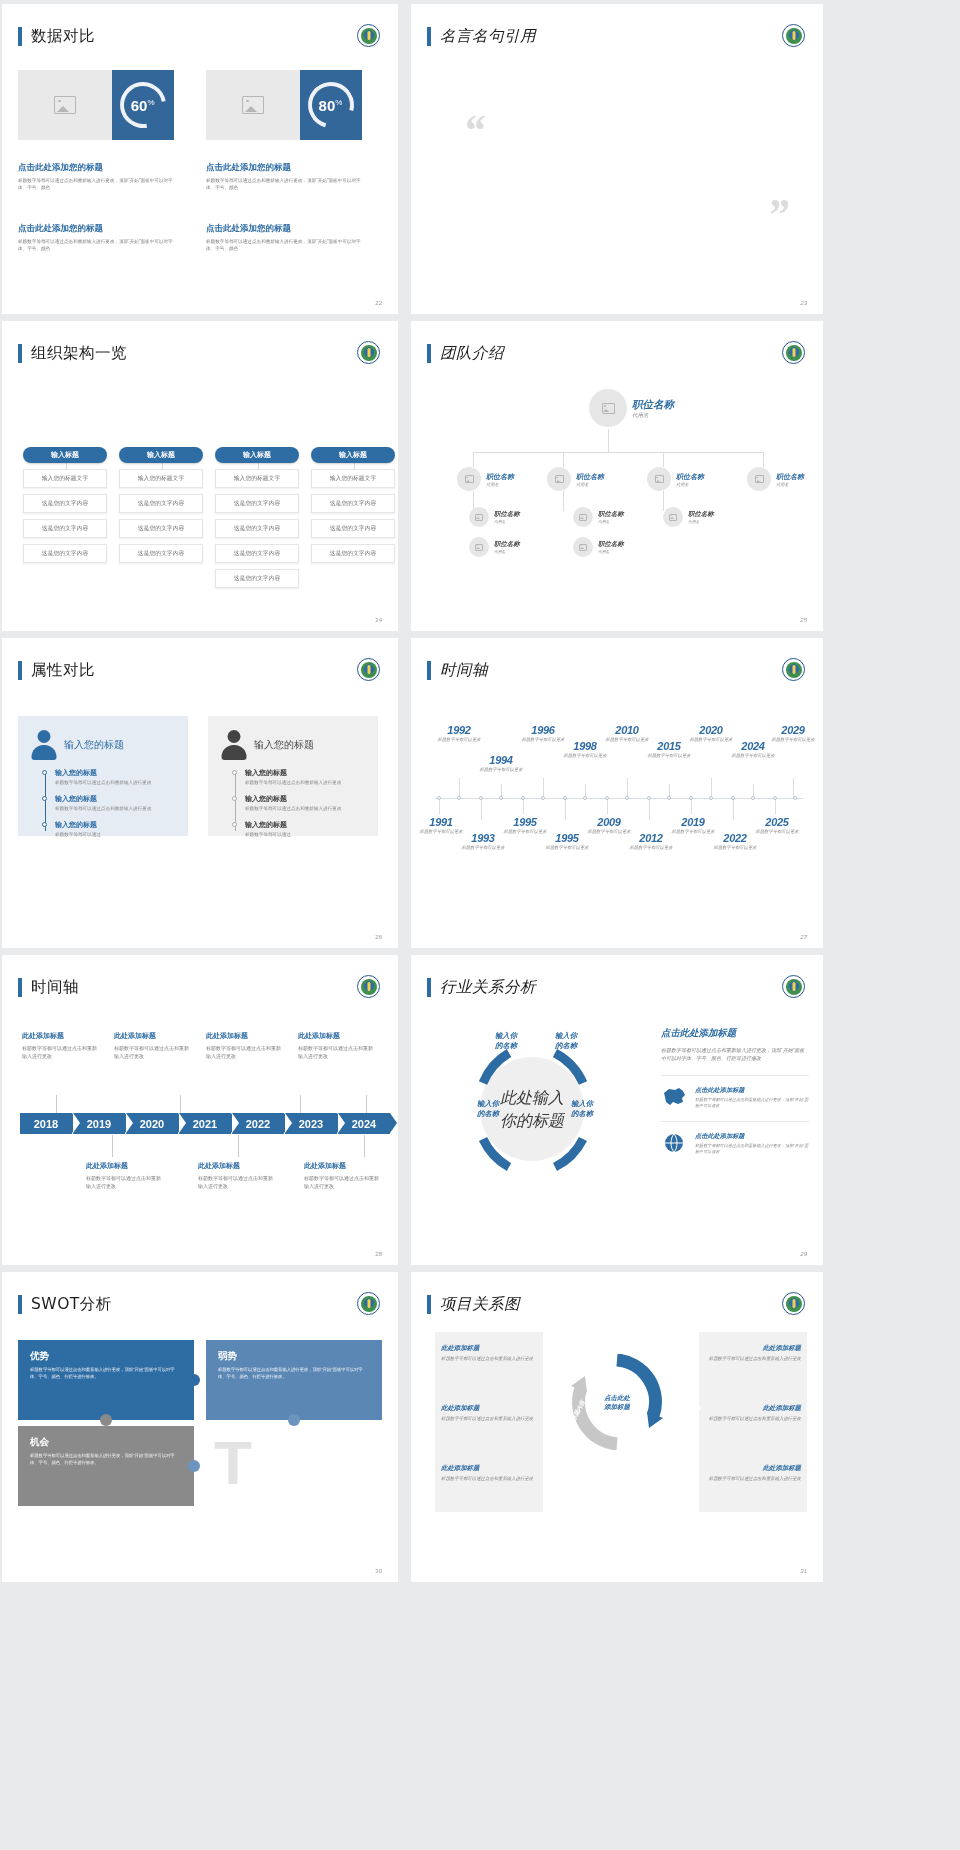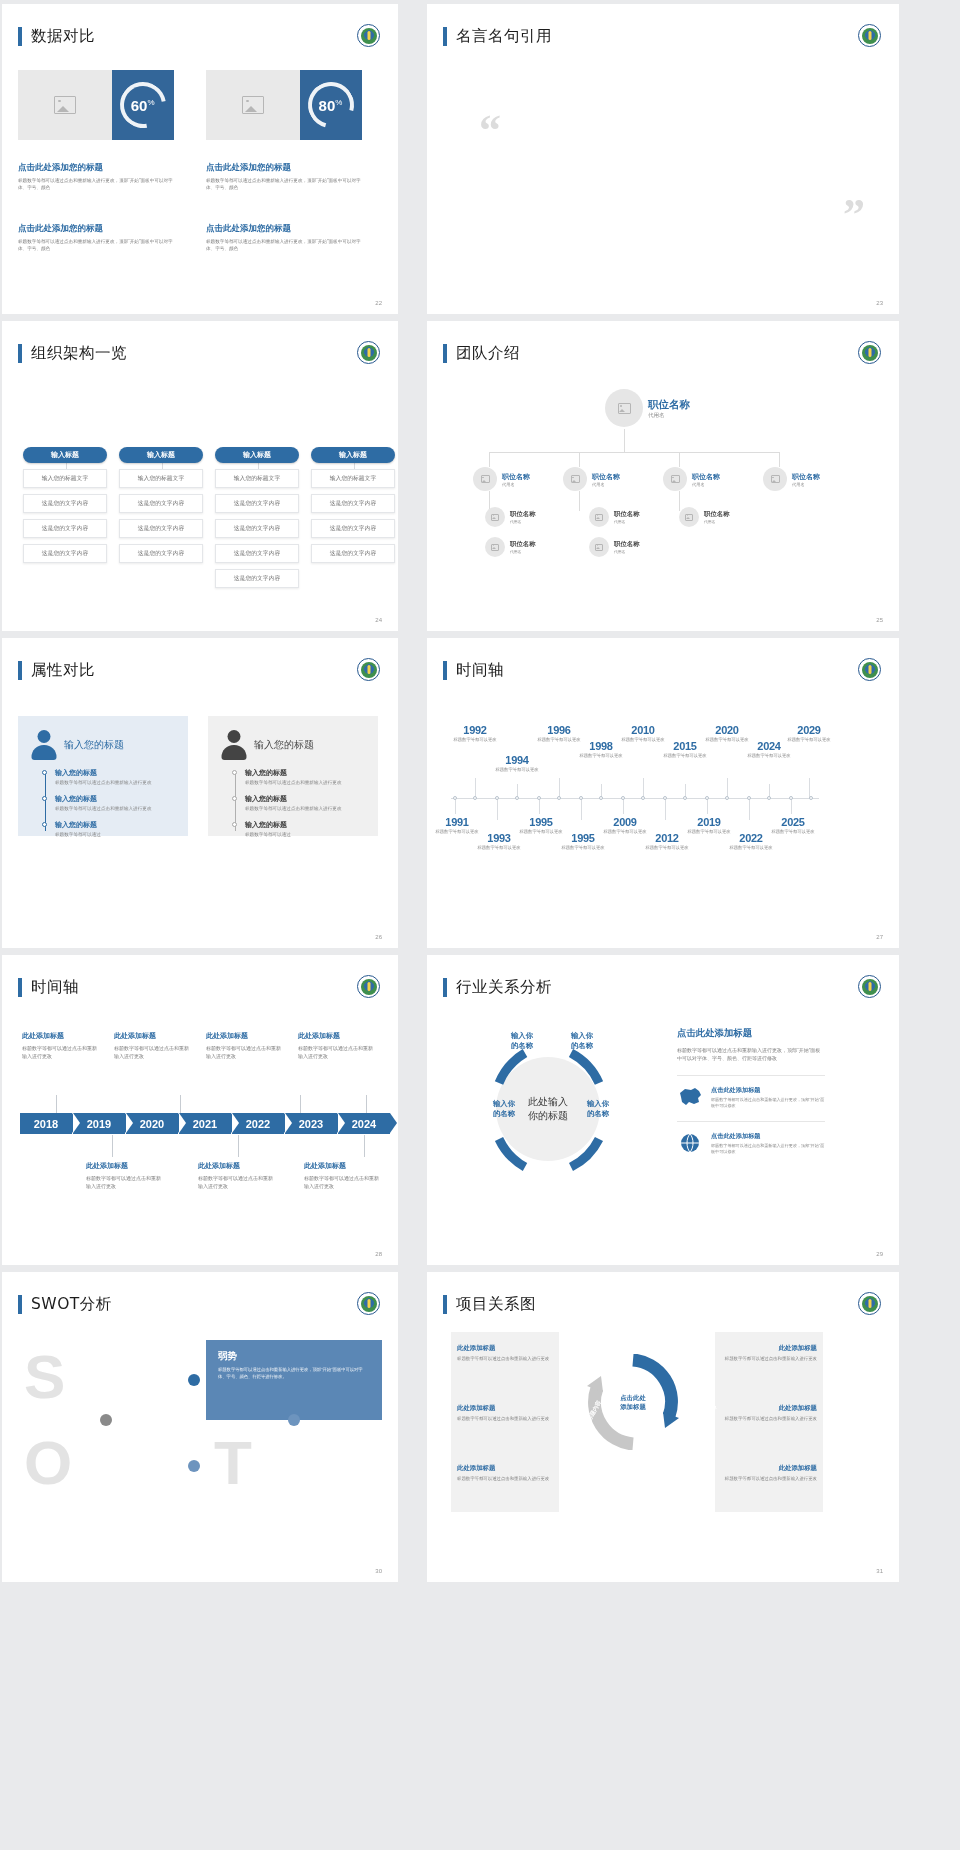--- a/index.html
+++ b/index.html
@@ -16,21 +16,21 @@
     grid-template-rows: repeat(5, 310px);
     column-gap: 7px; row-gap: 7px;
     padding: 4px 0 0 0;
   }
   .slide {
     background: #ffffff;
     position: relative;
     overflow: hidden;
   }
   .slide.left { width: 396px; margin-left: 2px; }
-  .slide.right { width: 472px; margin-left: 20px; }
+  .slide.right { width: 412px; margin-left: 4px; font-style: italic; }
 
   
   .s-title {
     position: absolute; display: flex; align-items: center;
     left: 16px; top: 22px; gap: 9px;
   }
   .s-title .bar {
     width: 4px; height: 19px; background: #2e6ca4; flex: none;
   }
   .s-title .txt {
@@ -160,21 +160,21 @@
   .s28-blk { position: absolute; width: 76px; }
   .s28-blk h5 { font-size: 7px; font-weight: bold; color: #2e6ca4; margin-bottom: 3px; }
   .s28-blk p { font-size: 5px; color: #7b7b7b; line-height: 1.6; }
   .s28-stem { position: absolute; width: 1px; background: #c7ccd2; }
 
   
   .cyc-wrap { position: absolute; left: 36px; top: 72px; width: 170px; height: 165px; }
   .cyc-core { position: absolute; left: 33px; top: 30px; width: 104px; height: 104px;
               border-radius: 50%; background: #efefef; display: flex; flex-direction: column;
               align-items: center; justify-content: center; }
-  .cyc-core span { font-size: 10px; color: #3a3a3a; line-height: 1.45; }
+  .cyc-core span { font-size: 16px; color: #3a3a3a; line-height: 1.45; }
   .cyc-lab { position: absolute; text-align: center; font-size: 7.4px; font-weight: bold;
              color: #2e6ca4; line-height: 1.4; width: 46px; }
   .s29-right { position: absolute; left: 250px; top: 72px; width: 148px; }
   .s29-right > h4 { font-size: 9.4px; font-weight: bold; color: #2e6ca4; margin-bottom: 6px; }
   .s29-right > p.lead { font-size: 5px; color: #7b7b7b; line-height: 1.65; }
   .s29-row { display: flex; gap: 8px; margin-top: 12px; padding-top: 10px;
              border-top: 1px solid #e6e6e6; }
   .s29-row .ic { width: 26px; height: 22px; flex: none; color: #2e6ca4; }
   .s29-row h5 { font-size: 6.2px; font-weight: bold; color: #2e6ca4; margin-bottom: 2px; }
   .s29-row p { font-size: 4.1px; color: #8a8a8a; line-height: 1.5; }
@@ -757,22 +757,30 @@
     <div class="logo">
         <div class="inner"></div>
       </div>
 
     <div class="swot-wrap">
       <div class="swot-ghost" style="left:6px;top:6px">S</div>
       <div class="swot-ghost" style="left:192px;top:6px">W</div>
       <div class="swot-ghost" style="left:6px;top:92px">O</div>
       <div class="swot-ghost" style="left:196px;top:92px">T</div>
 
+      <div class="swot-box" style="left:0;top:0;background:#2e6ca4">
+        <h4>优势</h4>
+        <p>标题数字等都可以通过点击和重新输入进行更改，顶部“开始”面板中可以对字体、字号、颜色、行距等进行修改。</p>
+      </div>
       <div class="swot-box" style="left:188px;top:0;background:#5b87b5">
         <h4>弱势</h4>
+        <p>标题数字等都可以通过点击和重新输入进行更改，顶部“开始”面板中可以对字体、字号、颜色、行距等进行修改。</p>
+      </div>
+      <div class="swot-box" style="left:0;top:86px;background:#8a8a8a">
+        <h4>机会</h4>
         <p>标题数字等都可以通过点击和重新输入进行更改，顶部“开始”面板中可以对字体、字号、颜色、行距等进行修改。</p>
       </div>
 
       <div class="knob" style="left:170px;top:34px;width:12px;height:12px;background:#2e6ca4"></div>
       <div class="knob" style="left:82px;top:74px;width:12px;height:12px;background:#8a8a8a"></div>
       <div class="knob" style="left:270px;top:74px;width:12px;height:12px;background:#6d94be"></div>
       <div class="knob" style="left:170px;top:120px;width:12px;height:12px;background:#6d94be"></div>
     </div>
     <div class="pageno">30</div>
   </div>

